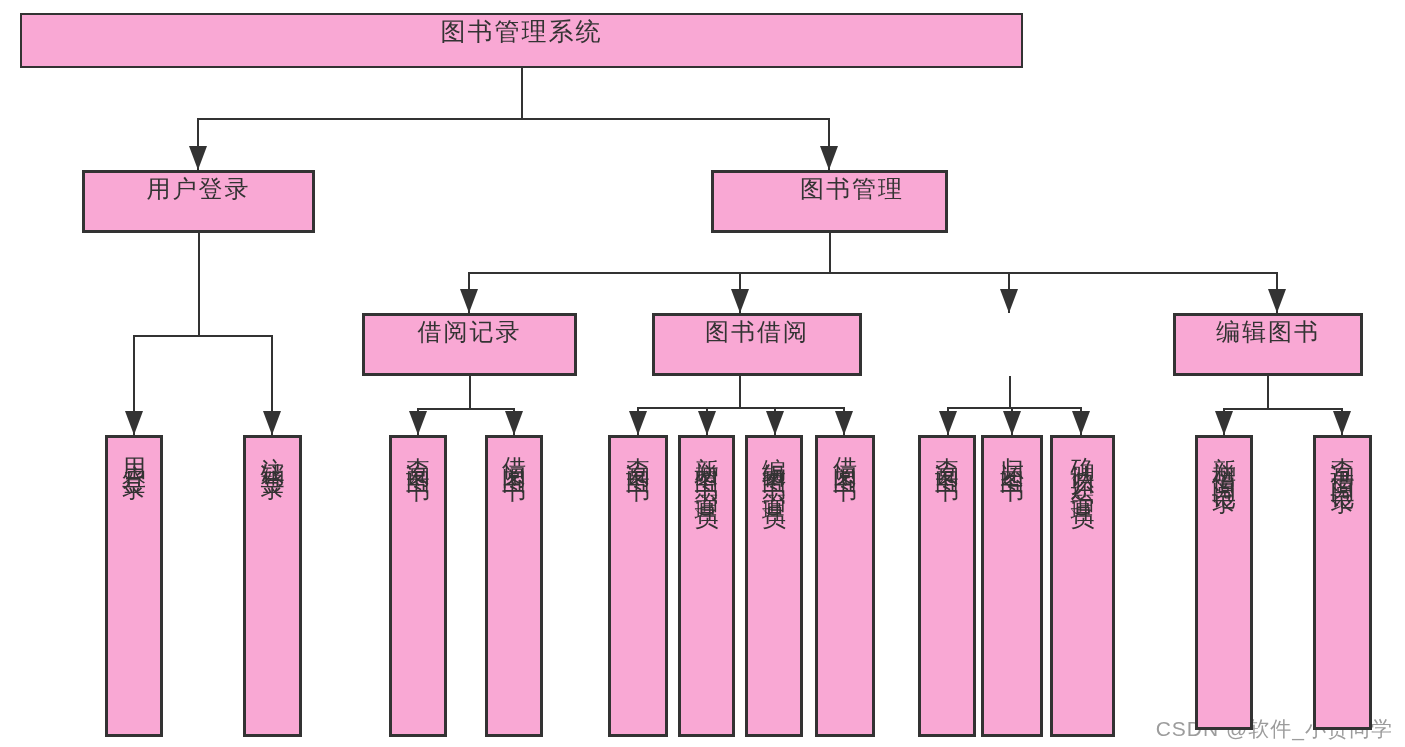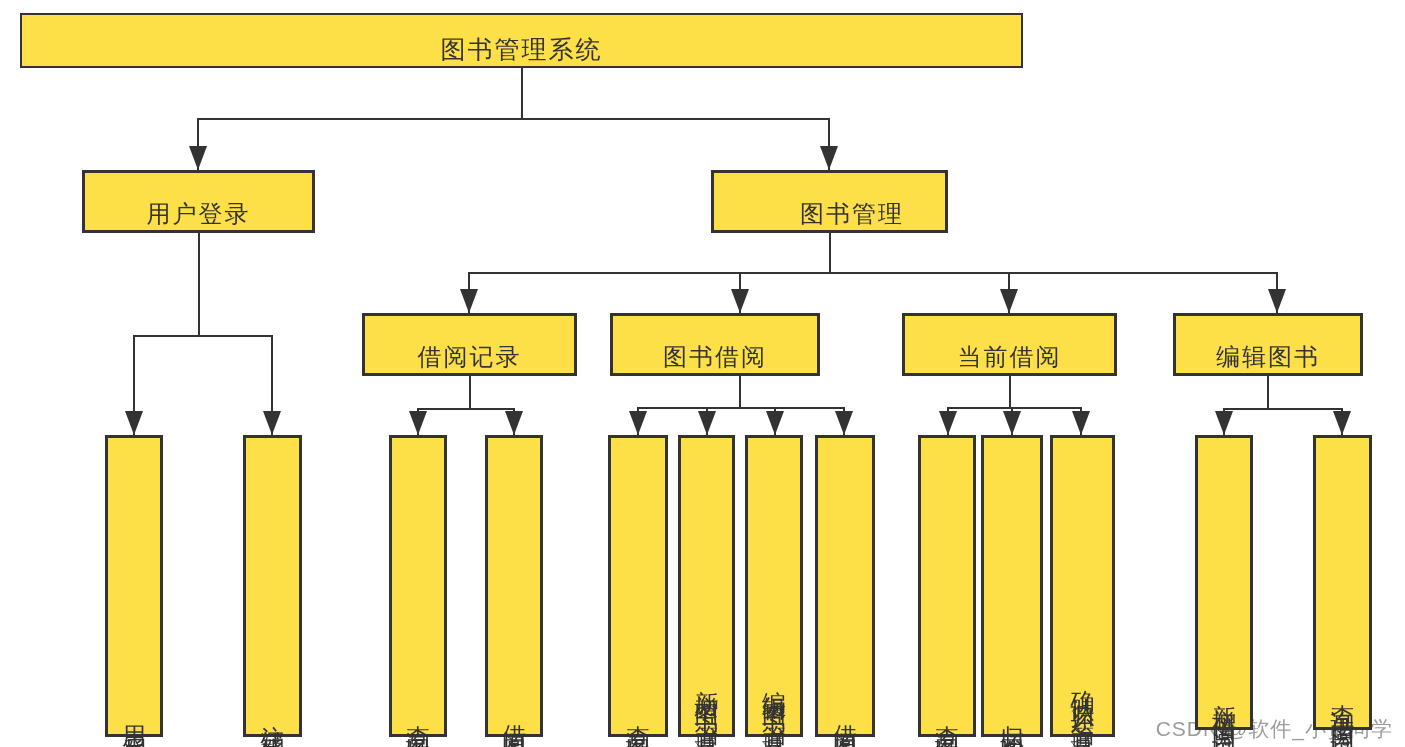--- a/index.html
+++ b/index.html
@@ -11,24 +11,24 @@
   .stage {
     position: relative;
     width: 1405px;
     height: 747px;
     background: #ffffff;
     overflow: hidden;
   }
   .node {
     position: absolute;
     box-sizing: border-box;
-    background: #fde047;
+    background: #f9a8d4;
     border: 3px solid #333333;
     display: flex;
-    align-items: flex-end;
+    align-items: flex-start;
     justify-content: center;
     color: #333333;
   }
   .node.root { border-width: 2px; }
   .node .lbl {
     font-size: 24px;
     letter-spacing: 2px;
     white-space: nowrap;
     color: #333333;
   }
@@ -124,25 +124,22 @@
     </div>
     <div class="node" style="left: 82px; top: 170px; width: 233px; height: 63px; border-color: rgb(51, 51, 51); color: rgb(51, 51, 51);">
       <span class="lbl">用户登录</span>
     </div>
     <div class="node" style="left: 711px; top: 170px; width: 237px; height: 63px; border-color: rgb(51, 51, 51); color: rgb(51, 51, 51); padding-left: 45px;">
       <span class="lbl">图书管理</span>
     </div>
     <div class="node" style="left: 362px; top: 313px; width: 215px; height: 63px; border-color: rgb(51, 51, 51); color: rgb(51, 51, 51);">
       <span class="lbl">借阅记录</span>
     </div>
-    <div class="node" style="left: 610px; top: 313px; width: 210px; height: 63px; border-color: rgb(51, 51, 51); color: rgb(51, 51, 51);">
+    <div class="node" style="left: 652px; top: 313px; width: 210px; height: 63px; border-color: rgb(51, 51, 51); color: rgb(51, 51, 51);">
       <span class="lbl">图书借阅</span>
-    </div>
-    <div class="node" style="left: 902px; top: 313px; width: 215px; height: 63px; border-color: rgb(51, 51, 51); color: rgb(51, 51, 51);">
-      <span class="lbl">当前借阅</span>
     </div>
     <div class="node" style="left: 1173px; top: 313px; width: 190px; height: 63px; border-color: rgb(51, 51, 51); color: rgb(51, 51, 51);">
       <span class="lbl">编辑图书</span>
     </div>
     <div class="node vertical" style="left: 105px; top: 435px; width: 58px; height: 302px; border-color: rgb(51, 51, 51); color: rgb(51, 51, 51);">
       <span class="lbl">用户登录</span>
     </div>
     <div class="node vertical" style="left: 243px; top: 435px; width: 59px; height: 302px; border-color: rgb(51, 51, 51); color: rgb(51, 51, 51);">
       <span class="lbl">注销登录</span>
     </div>

